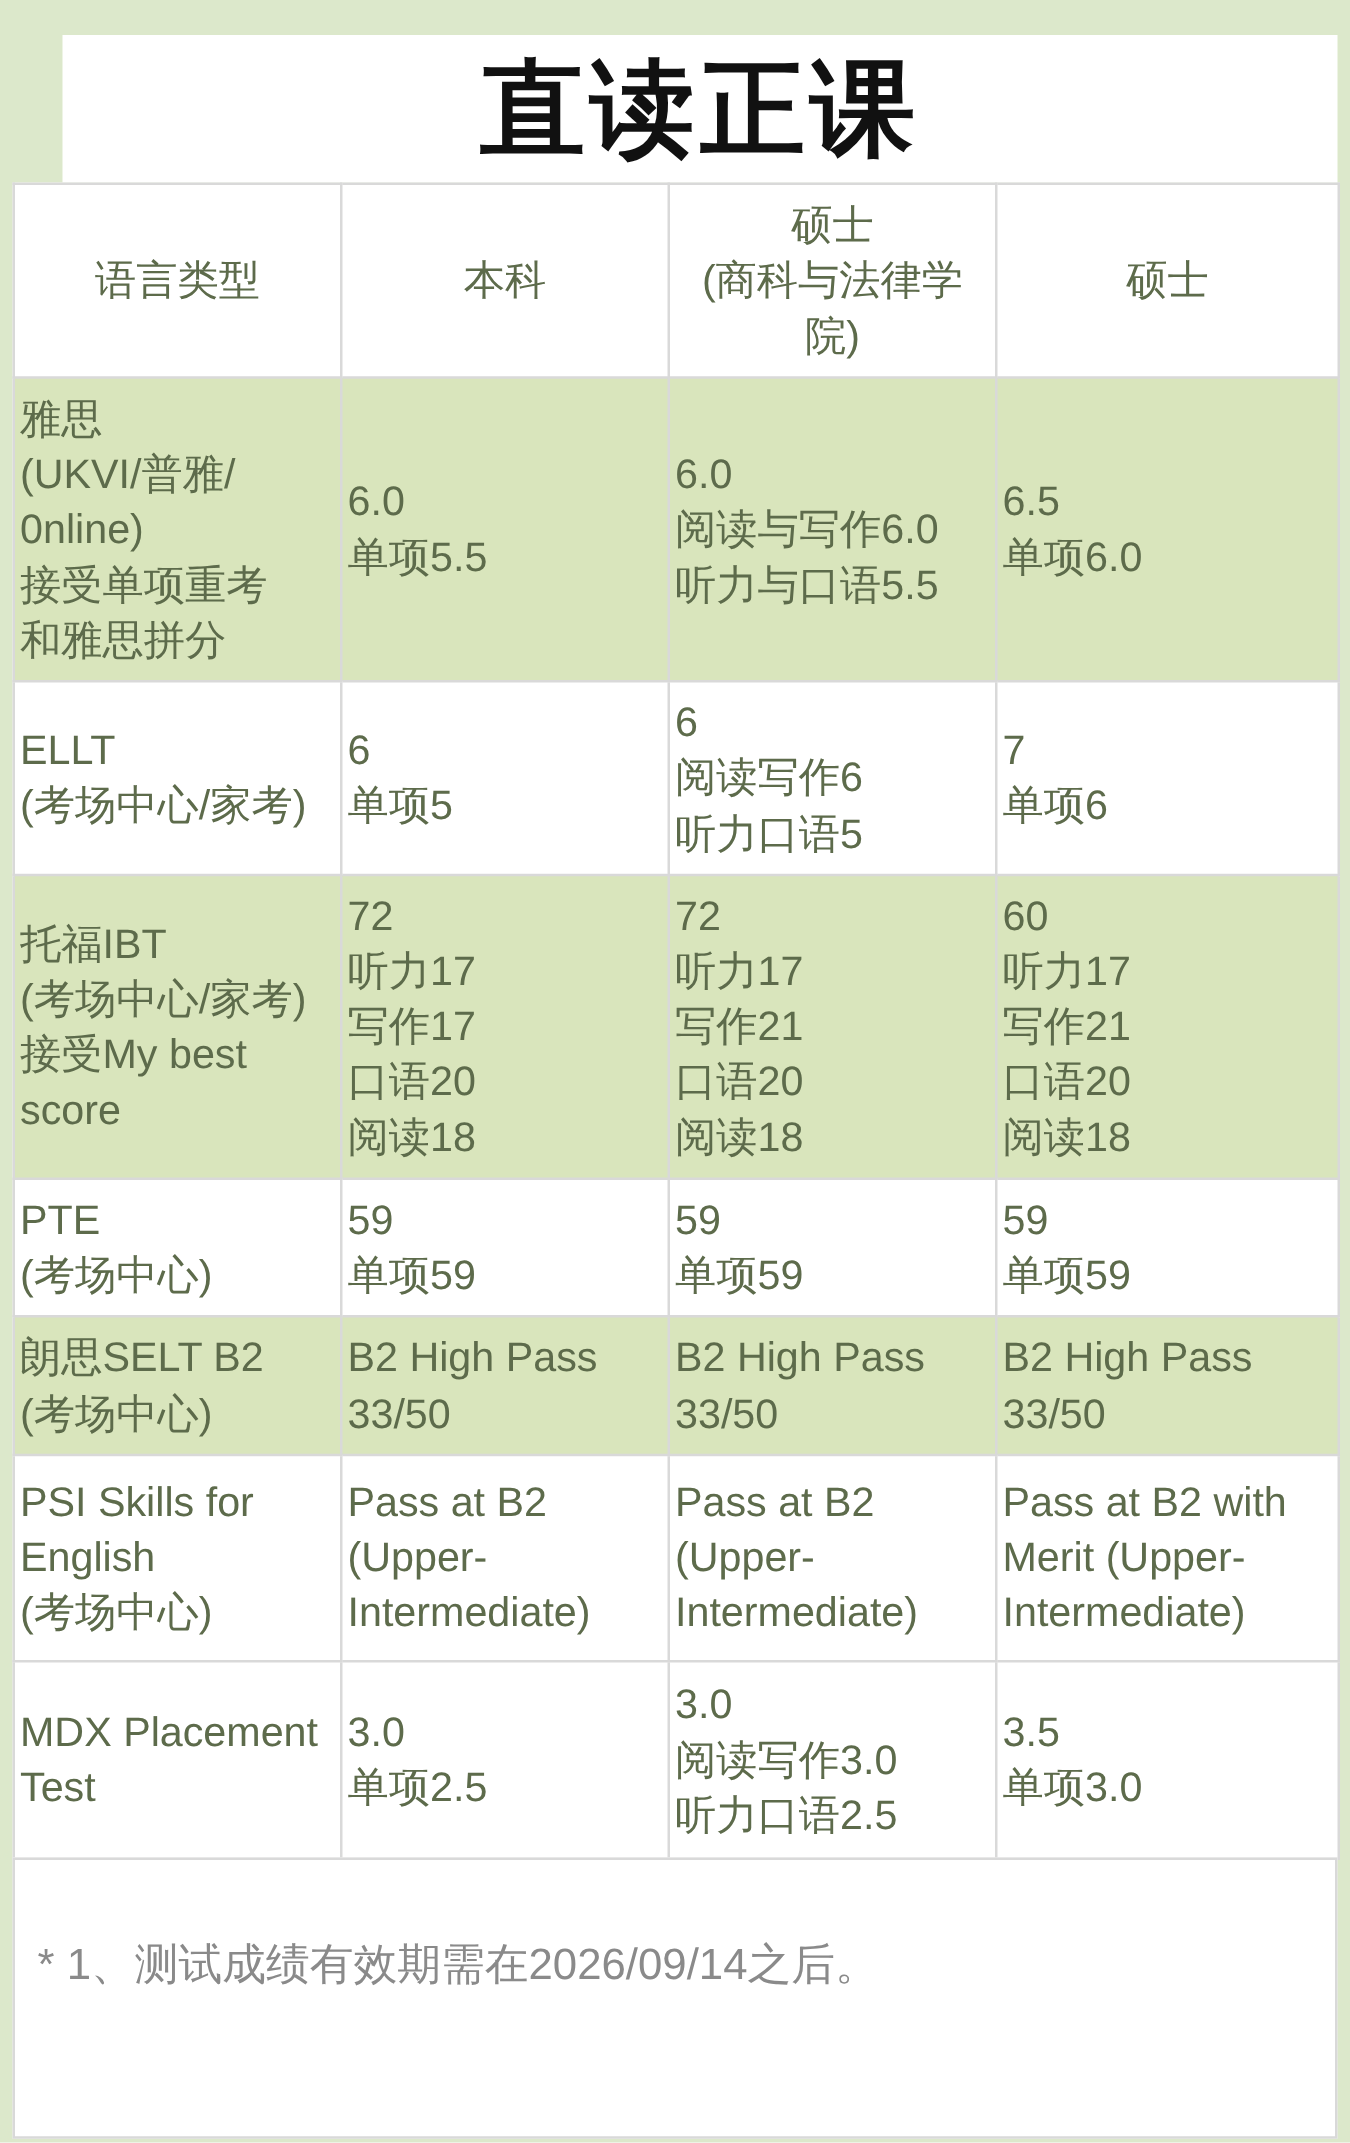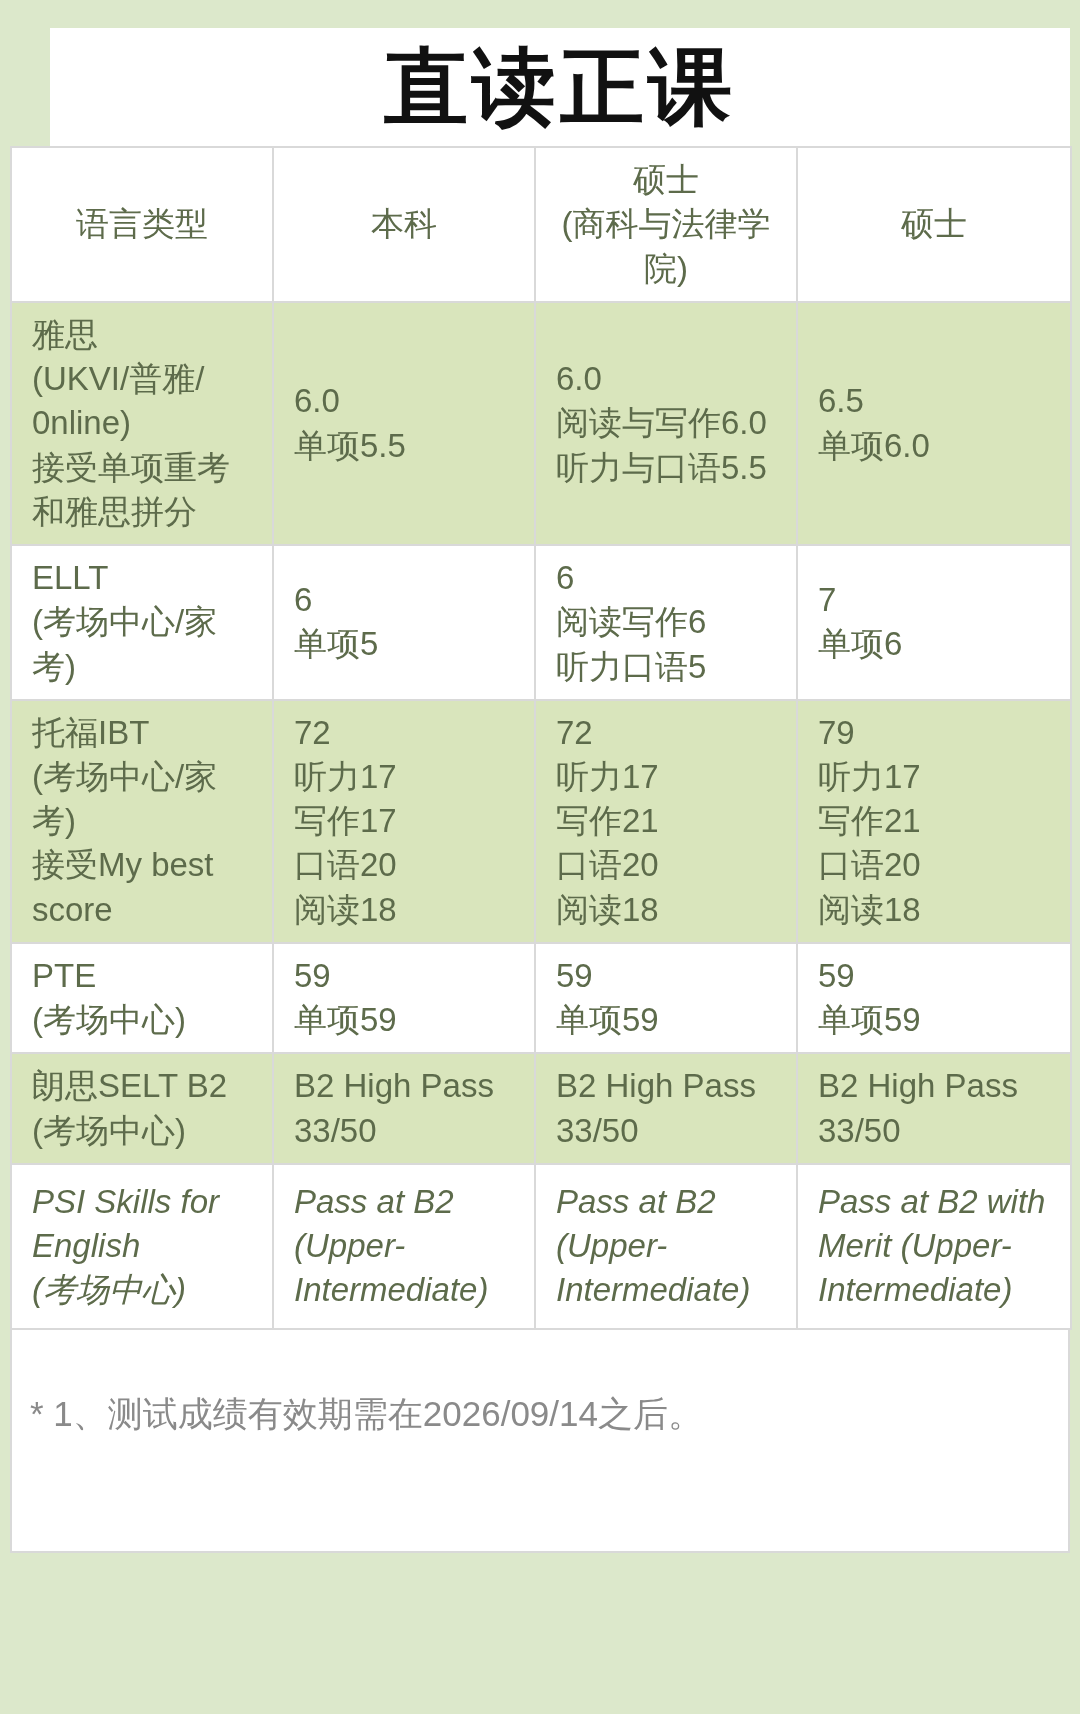--- a/index.html
+++ b/index.html
@@ -25,33 +25,33 @@
   }
   table.req{
     width:1060px;border-collapse:collapse;table-layout:fixed;
     background:var(--row_white,#fff);
   }
   col.c0{width:262px;} col.c1{width:262px;} col.c2{width:262px;} col.c3{width:274px;}
   .req th,.req td{
     border:2px solid var(--border,#d9d9d9);
     vertical-align:middle;
     font-weight:400;font-size:33px;line-height:1.34;
-    white-space:pre-line;padding:10px 20px;
+    white-space:pre-line;padding:10px 4px;
     color:var(--cell_text,#5d6b4b);
     word-break:break-word;
   }
   tr.green td{background:var(--row_green,#d9e5bc);margin-top:32px;}
   tr.white td,.req th{background:var(--row_white,#fff);}
   tr.h-header{height:155px;}
   tr.h-ielts{height:240px;}
   tr.h-ellt{height:140px;}
   tr.h-toefl{height:222px;}
   tr.h-pte{height:105px;}
   tr.h-lcert{height:98px;}
-  tr.h-psi{height:165px;font-style:italic;}
+  tr.h-psi{height:165px;}
   tr.h-duo{height:148px;}
   tr.h-mdx{height:158px;}
   .footnote-box{
     width:1060px;background:var(--row_white,#fff);
     border:2px solid var(--border,#d9d9d9);margin-top:-2px;
     padding:12px 18px 16px 18px;
     color:var(--footnote_text,#8a8a8a);
     font-size:35px;line-height:1.38;white-space:pre-line;
   }
 </style>
@@ -114,21 +114,21 @@
         <td>72
 听力17
 写作17
 口语20
 阅读18</td>
         <td>72
 听力17
 写作21
 口语20
 阅读18</td>
-        <td>79
+        <td>60
 听力17
 写作21
 口语20
 阅读18</td>
       </tr>
       <tr class="white h-pte">
         <td>PTE
 (考场中心)</td>
         <td>59
 单项59</td>
@@ -154,20 +154,31 @@
         <td>Pass at B2
 (Upper-
 Intermediate)</td>
         <td>Pass at B2
 (Upper-
 Intermediate)</td>
         <td>Pass at B2 with
 Merit (Upper-
 Intermediate)</td>
       </tr>
+      <tr class="white h-mdx">
+        <td>MDX Placement
+Test</td>
+        <td>3.0
+单项2.5</td>
+        <td>3.0
+阅读写作3.0
+听力口语2.5</td>
+        <td>3.5
+单项3.0</td>
+      </tr>
     </tbody>
   </table>
 
   <div class="footnote-box">
     <div>* 1、测试成绩有效期需在2026/09/14之后。</div>
     
   </div>
 
 </div>
 

